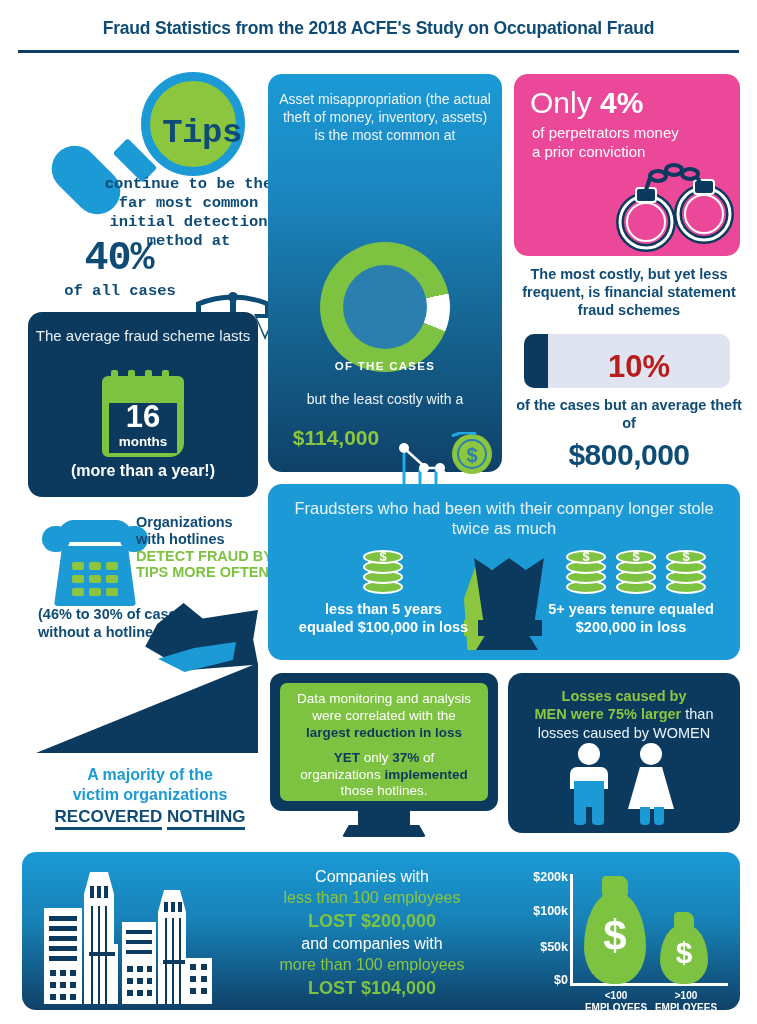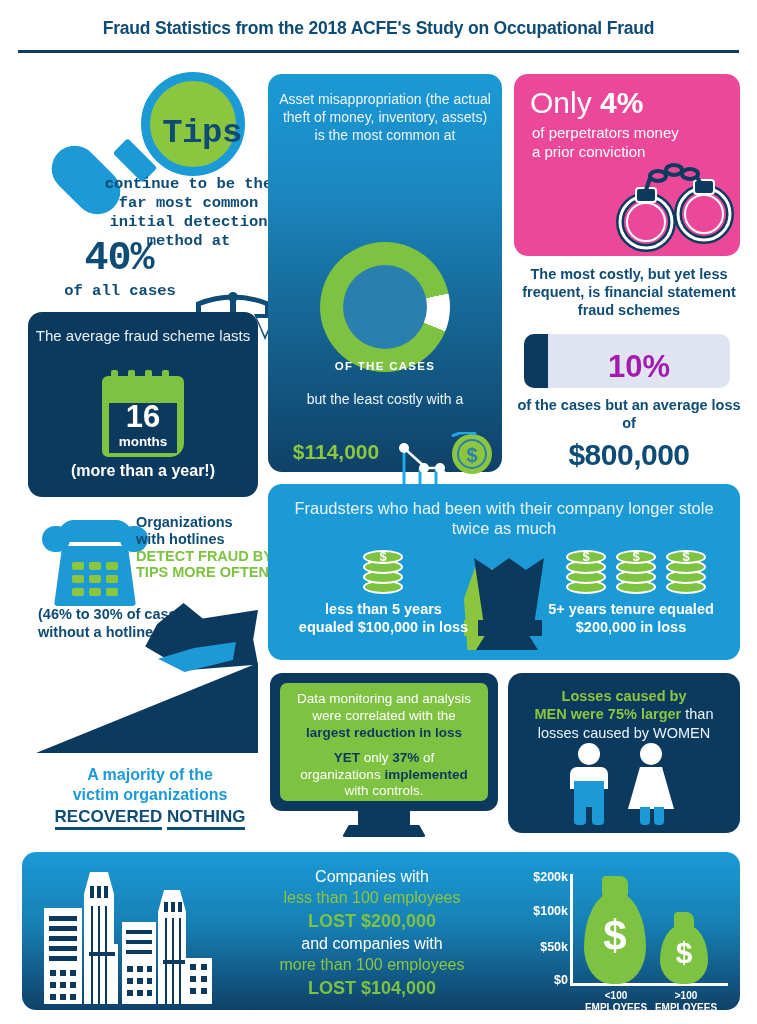--- a/index.html
+++ b/index.html
@@ -133,21 +133,21 @@
     background: conic-gradient(from 0deg, #7ec242 0deg 78deg, #ffffff 78deg 112deg, #7ec242 112deg 360deg); }
   .donut-hole { position:absolute; left:23px; top:23px; width:84px; height:84px;
     border-radius:50%; background:#2b7fae; }
   .donut-num { position:absolute; left:0; top:168px; width:130px; height:130px;
     display:flex; align-items:center; justify-content:center;
     color:#fff; font-size:35px; font-weight:bold; letter-spacing:-1px; }
   .donut-caption { position:absolute; left:42px; top:286px; width:150px; text-align:center;
     color:#fff; font-size:11.5px; font-weight:bold; letter-spacing:1.3px; }
   .asset-sub { position:absolute; left:12px; top:316px; width:210px; text-align:center;
     color:#eef5f9; font-size:14px; line-height:1.3; }
-  .asset-amount { position:absolute; left:8px; top:366px; width:120px; text-align:center;
+  .asset-amount { position:absolute; left:8px; top:352px; width:120px; text-align:center;
     color:#8cc63f; font-size:21px; font-weight:bold; }
   .asset-avg { position:absolute; left:8px; top:392px; width:120px; text-align:center;
     color:#fff; font-size:19px; line-height:1.15;margin-top:10px; }
   #decline-chart { position:absolute; left:128px; top:358px; }
 
   
   #conviction-card { left:514px; top:74px; width:226px; height:182px; }
   .conv-head { position:absolute; left:16px; top:14px; color:#fff; font-size:30px; line-height:1; }
   .conv-head b { font-weight:bold; }
   .conv-sub { position:absolute; left:18px; top:50px; width:150px;
@@ -156,21 +156,21 @@
 
   
   #fin-block { position:absolute; left:512px; top:266px; width:234px; height:208px; }
   .fin-title { position:absolute; left:0; top:0; width:234px; text-align:center;
     color:#0f4c75; font-size:14.5px; font-weight:bold; line-height:1.24; }
   .fin-bar { position:absolute; left:12px; top:68px; width:206px; height:54px;
     background:#dfe4f0; border-radius:10px; overflow:hidden; }
   .fin-bar-fill { position:absolute; left:0; top:0; width:24px; height:54px; background:#0c3a5e; }
   .fin-bar-num { position:absolute; left:24px; top:0; width:182px; height:66px;
     display:flex; align-items:center; justify-content:center;
-    color:#a21caf; font-size:31px; font-weight:bold; }
+    color:#b91c1c; font-size:31px; font-weight:bold; }
   .fin-sub { position:absolute; left:0; top:130px; width:234px; text-align:center;
     color:#0f4c75; font-size:14.5px; font-weight:bold; line-height:1.26; }
   .fin-amount { position:absolute; left:0; top:172px; width:234px; text-align:center;
     color:#0f4c75; font-size:30px; font-weight:bold; letter-spacing:-0.5px; }
 
   
   #tenure-card { left:268px; top:484px; width:472px; height:176px; }
   .tenure-title { position:absolute; left:12px; top:14px; width:448px; text-align:center;
     color:#eaf4fb; font-size:16.5px; line-height:1.22; }
   .tenure-left { position:absolute; left:28px; top:116px; width:175px; text-align:center;
@@ -385,21 +385,21 @@
       <line x1="88" y1="30" x2="84" y2="24" stroke="#0c3a5e" stroke-width="4"></line>
     </svg>
   </div>
 
   <div id="fin-block">
     <div class="fin-title">The most costly, but yet less frequent, is financial statement fraud schemes</div>
     <div class="fin-bar">
       <div class="fin-bar-fill"></div>
       <div class="fin-bar-num">10%</div>
     </div>
-    <div class="fin-sub">of the cases but an average loss of</div>
+    <div class="fin-sub">of the cases but an average theft of</div>
     <div class="fin-amount">$800,000</div>
   </div>
 
   <div class="card card-blue" id="tenure-card">
     <div class="tenure-title">Fraudsters who had been with their company longer stole twice as much</div>
 
     <div class="coins" style="left:95px; top:62px;">
       <div class="coin-stack">
         <div class="coin" style="top:34px"></div>
         <div class="coin" style="top:24px"></div>
@@ -452,21 +452,21 @@
   <div id="monitor-block">
     <div class="mon-frame">
       <div class="mon-screen">
         <div class="mon-text">
           <span>Data monitoring and analysis</span><br>
           <span>were correlated with the</span><br>
           <b>largest reduction in loss</b>
           <div style="height:8px"></div>
           <b>YET</b><span> only </span><b>37%</b><span> of</span><br>
           <span>organizations </span><b>implemented</b><br>
-          <span>with controls.</span>
+          <span>those hotlines.</span>
         </div>
       </div>
     </div>
     <div class="mon-neck"></div>
     <div class="mon-stand"></div>
   </div>
 
   <div class="card card-navy" id="gender-card">
     <div class="gen-text">
       <b>Losses caused by</b><br>

